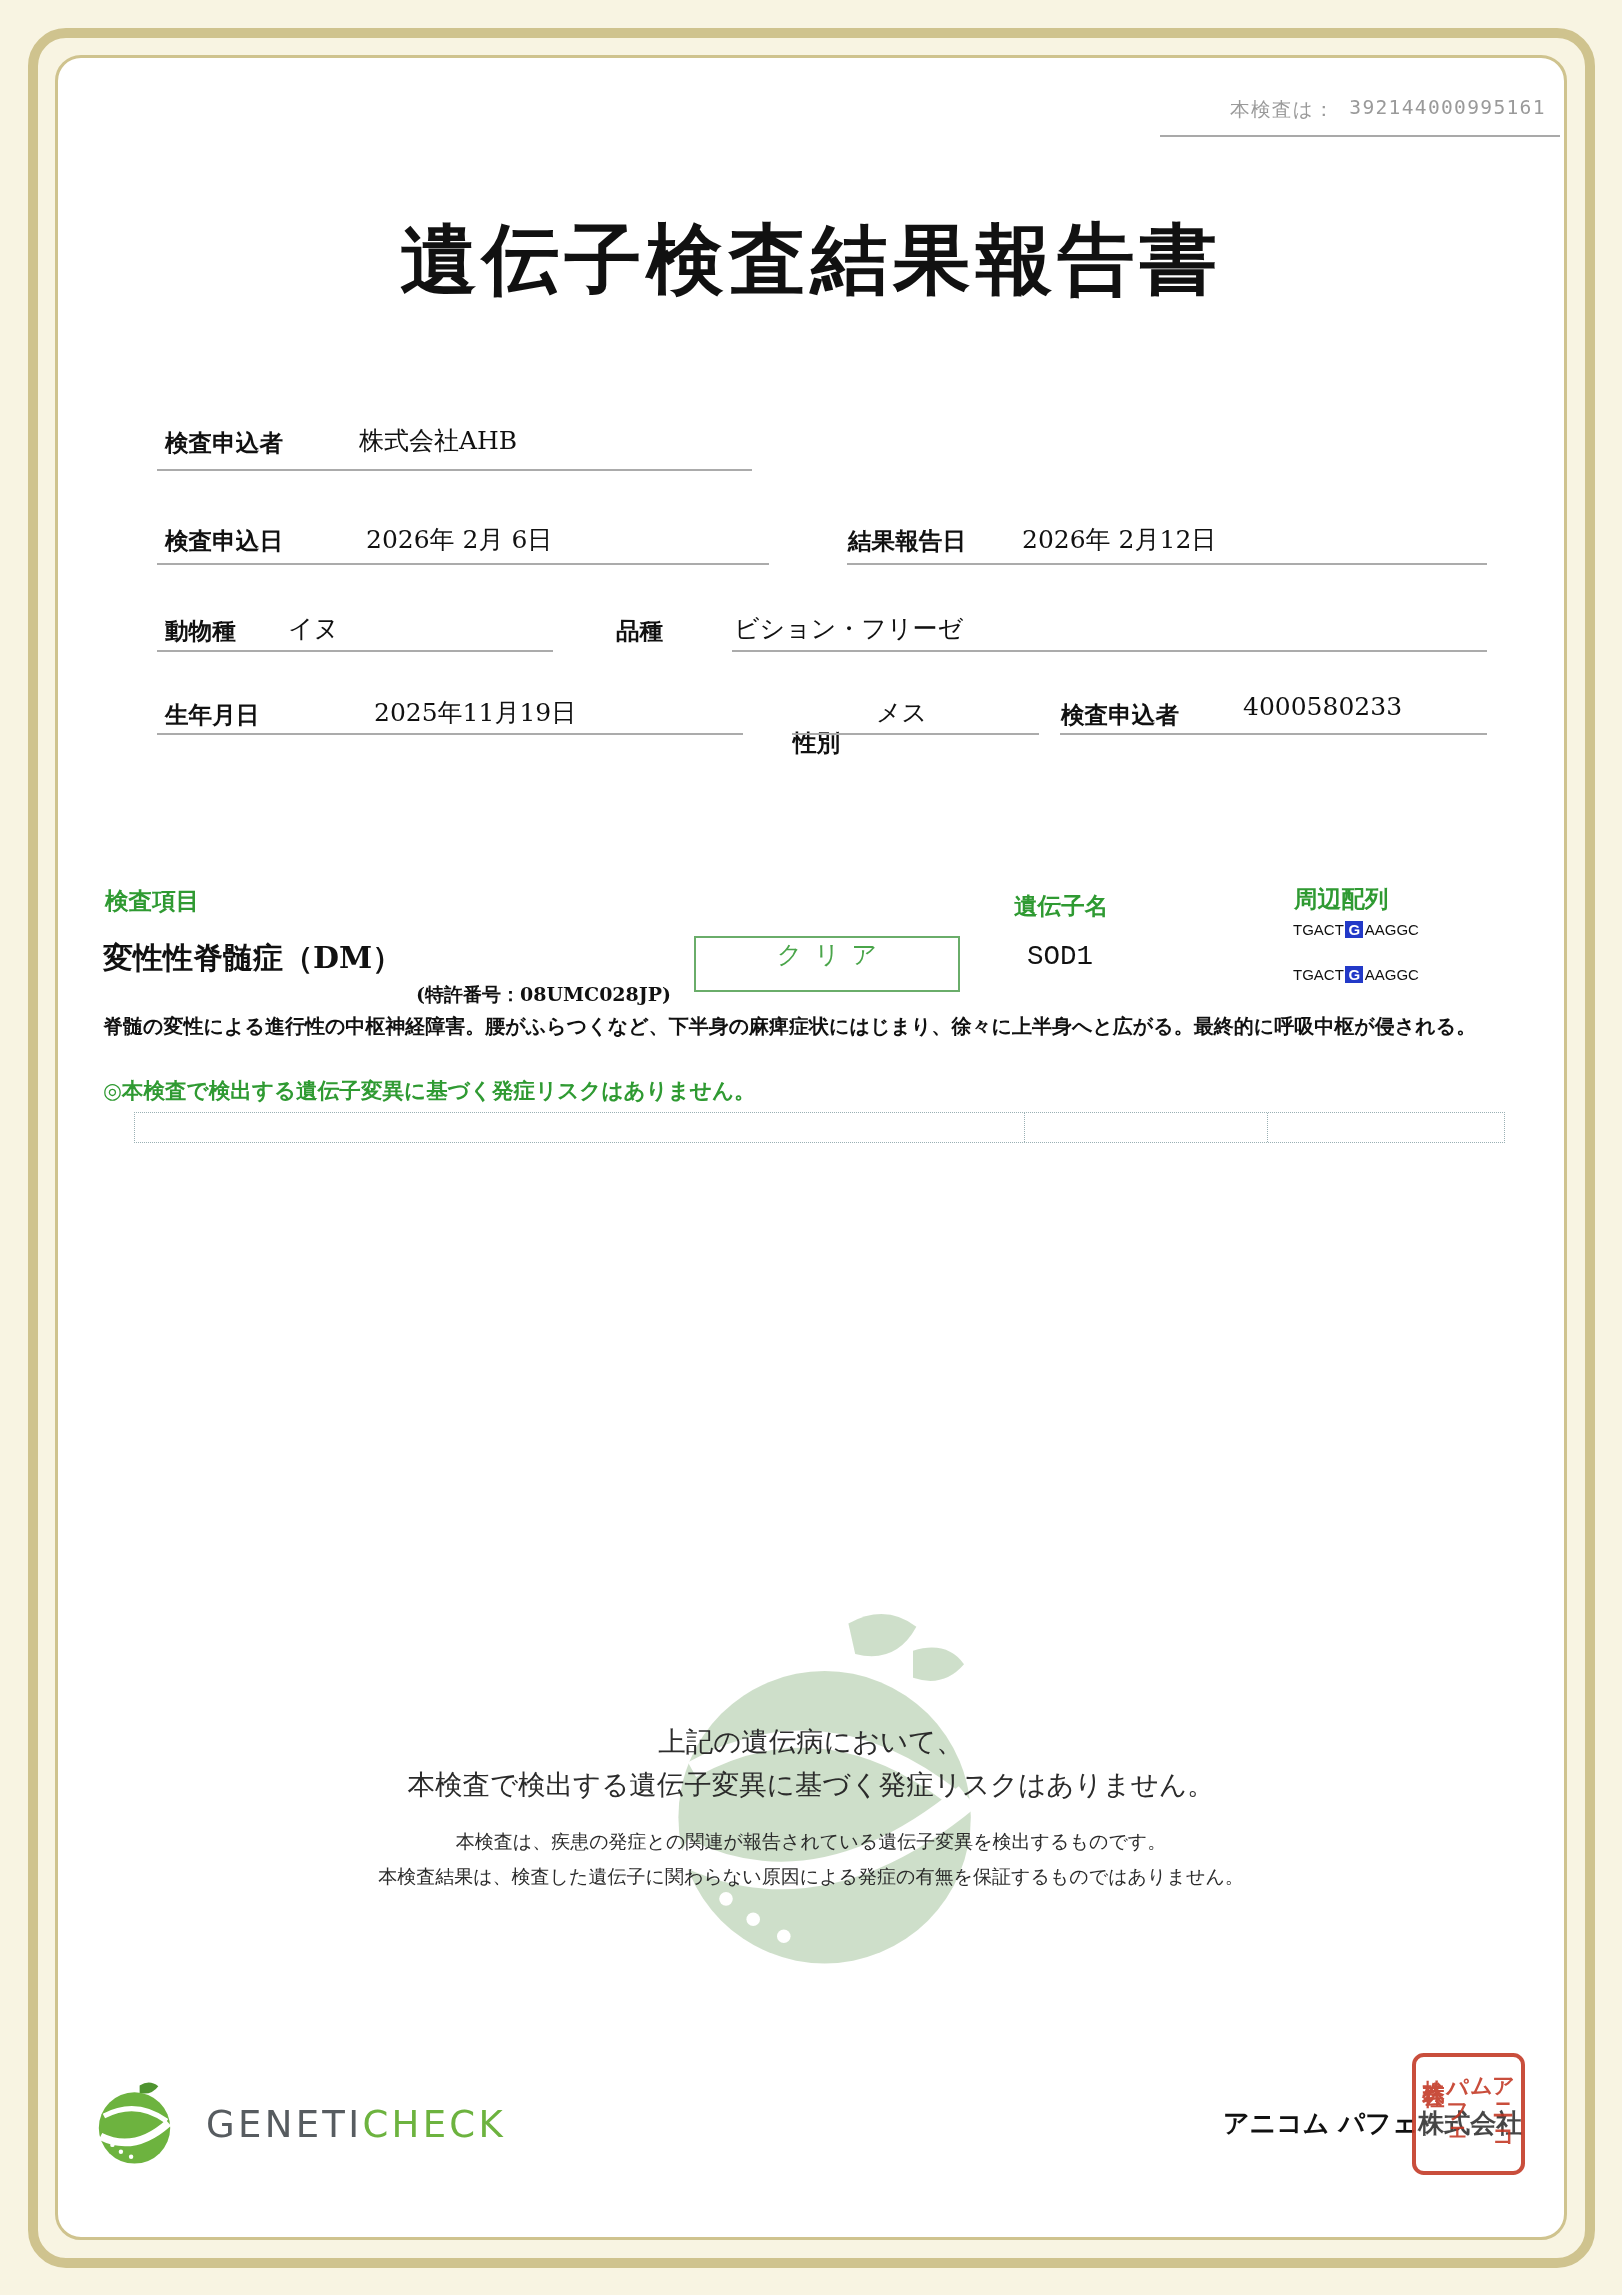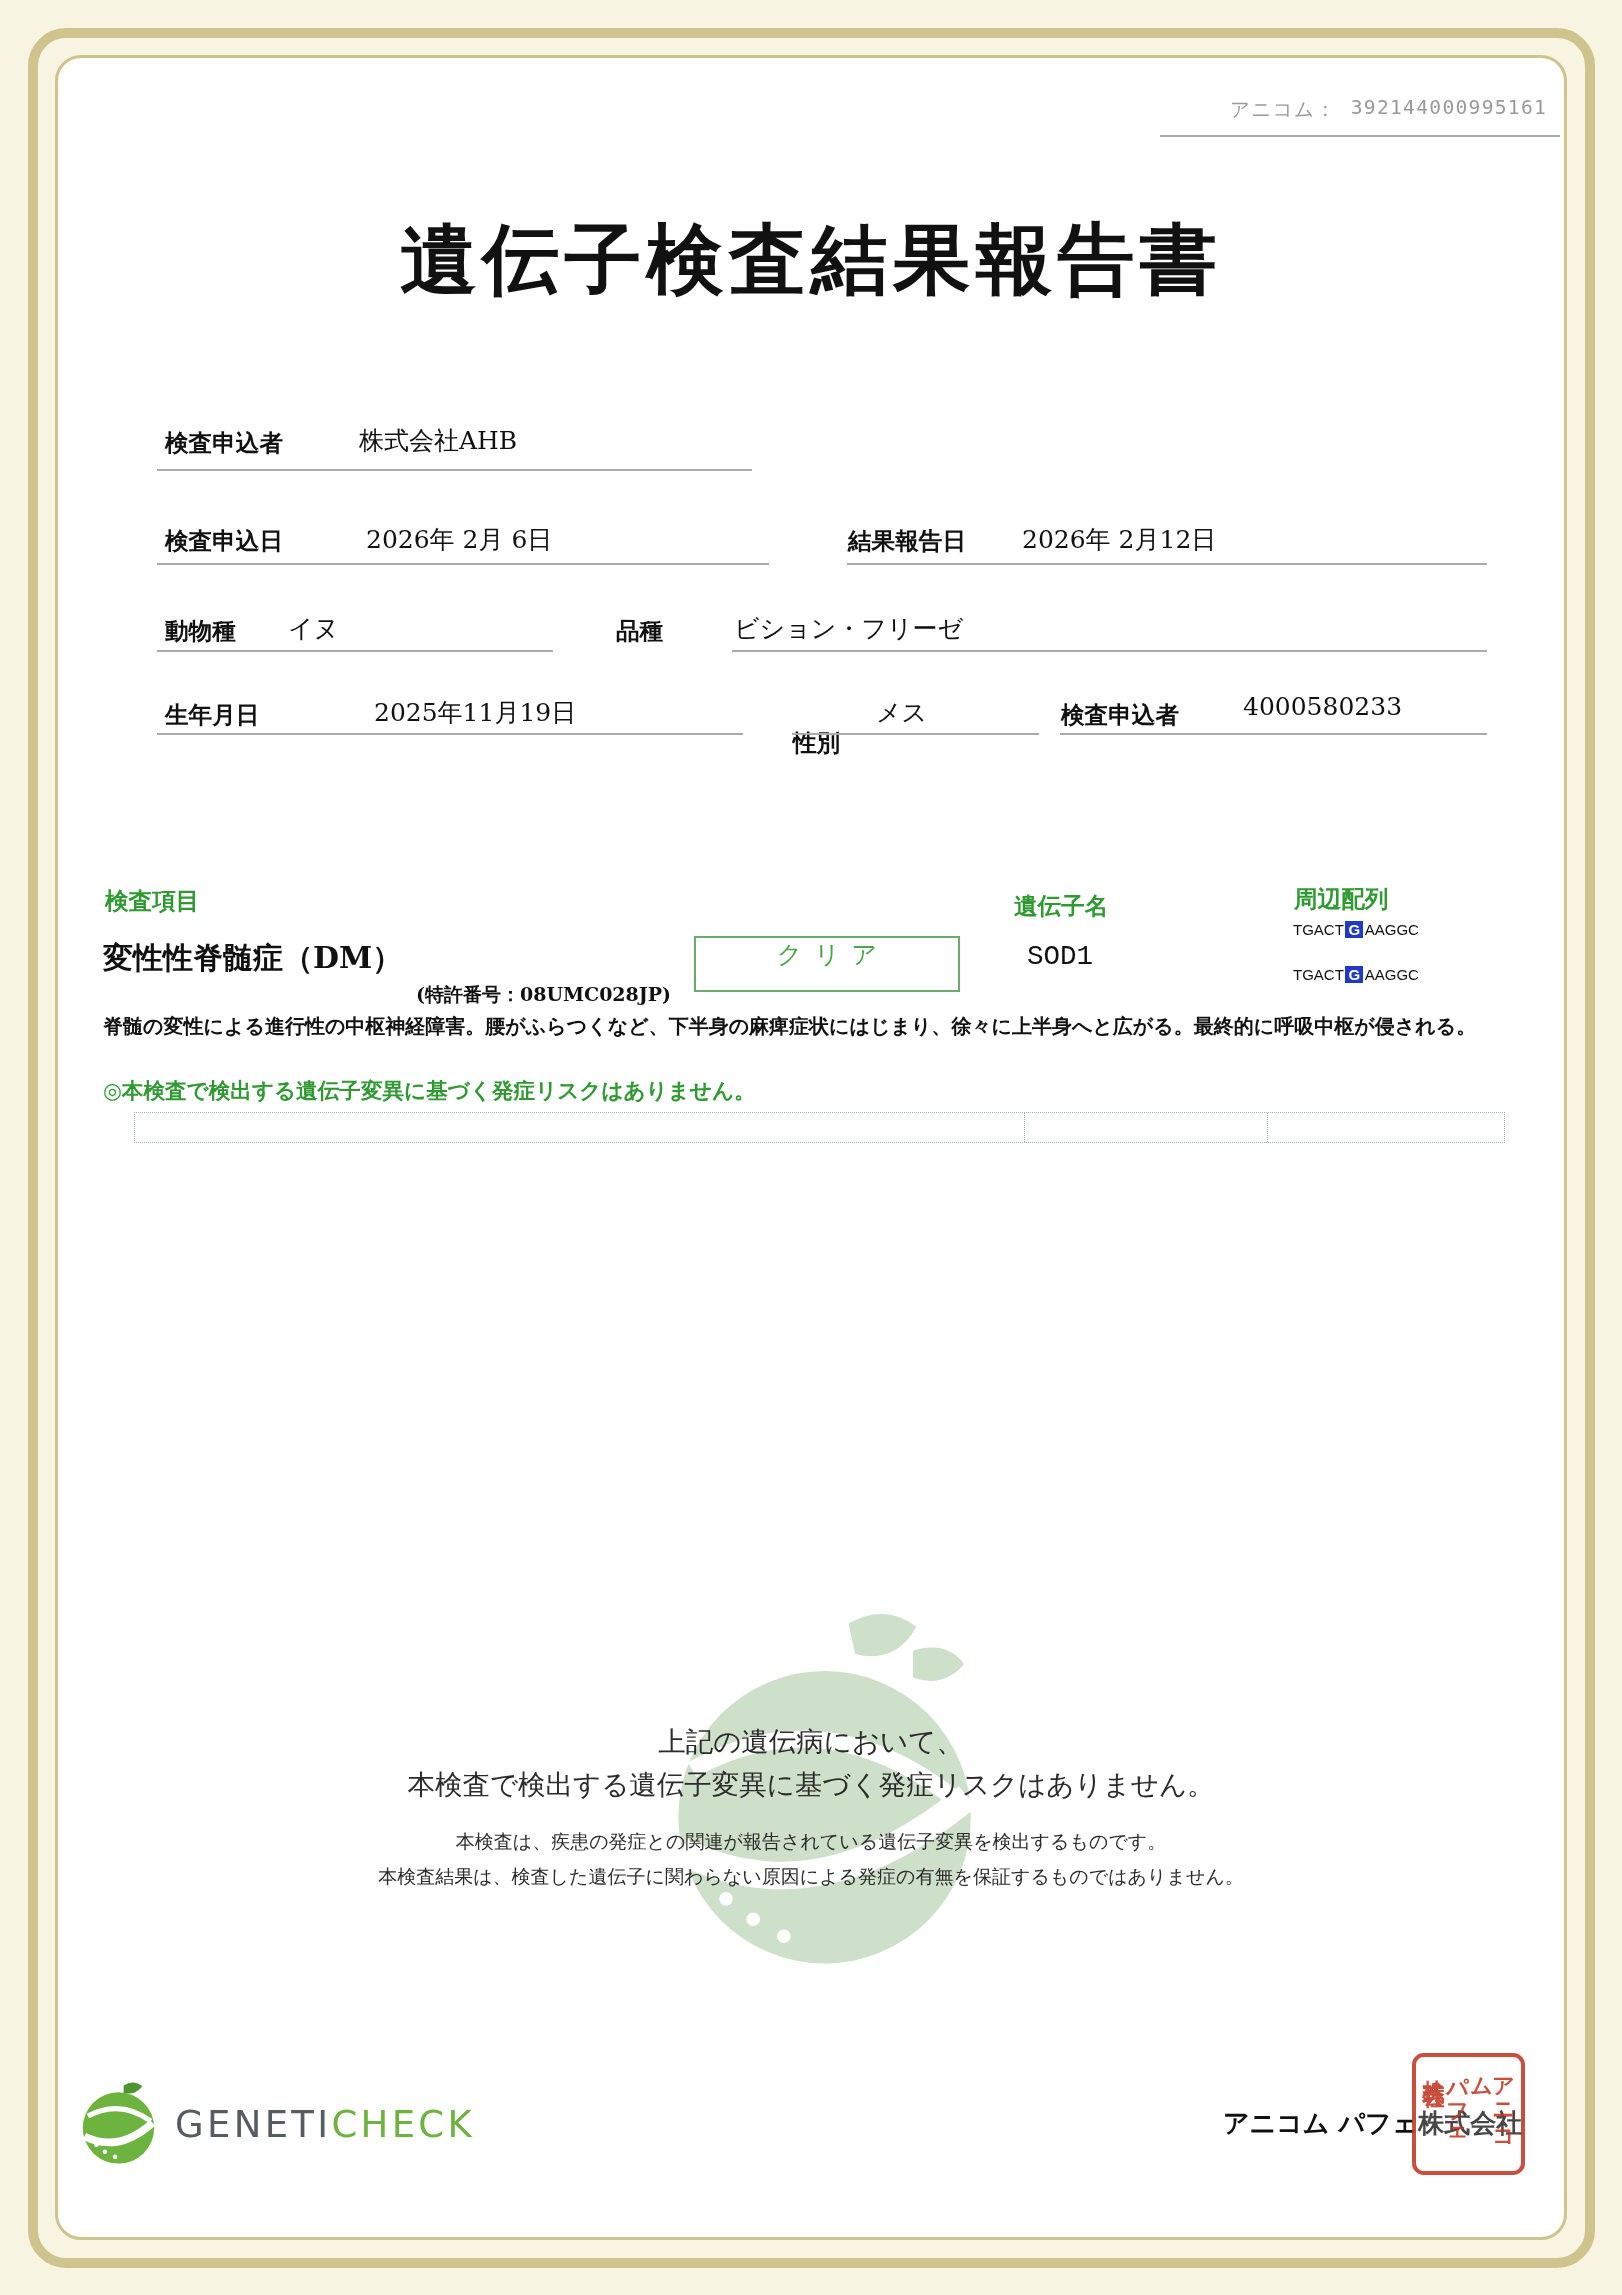--- a/index.html
+++ b/index.html
@@ -38,39 +38,39 @@
   .seq{font-size:15px;color:#111;white-space:nowrap;}
   .allele{background:var(--blue);color:#fff;padding:0 3.3px;margin:0 1.3px;font-weight:bold;}
   .desc{left:103px;top:1011px;width:1427px;font-size:20px;font-weight:bold;line-height:1.5;color:#111;text-align:justify;}
   .risk{left:103px;top:1076px;font-size:21.6px;font-weight:bold;color:var(--green);white-space:nowrap;}
   .dotted-row{left:134px;top:1112px;width:1369px;height:29px;border:1.3px dotted #9ab0b4;}
   .dotted-div{position:absolute;top:0;bottom:0;width:0;border-left:1.3px dotted #9ab0b4;}
   .center-text{left:0;width:100%;text-align:center;color:#2b2b2b;}
   .sum-big{font-size:27.5px;}
   .sum-small{font-size:19px;}
   .watermark{left:658px;top:1613px;width:340px;height:366px;opacity:0.5;}
-  .logo{left:76px;top:2082px;display:flex;align-items:center;gap:14px;}
+  .logo{left:92px;top:2082px;display:flex;align-items:center;gap:29px;}
   .logo-text{font-family:"DejaVu Sans","Liberation Sans",sans-serif;font-size:37px;letter-spacing:3.3px;font-weight:500;}
   .logo-text .p1{color:#575c60;}
   .logo-text .p2{color:var(--logo-green);}
   .company{left:1175px;top:2106px;font-size:26px;font-weight:bold;color:#111;white-space:nowrap;margin-left:48px;}
   .seal{left:1412px;top:2053px;width:113px;height:122px;border:4.6px solid var(--seal-red);border-radius:11.8px;display:flex;flex-direction:row-reverse;justify-content:space-between;align-items:flex-start;padding:5.2px 6.5px;box-sizing:border-box;opacity:0.9;background:rgba(255,255,255,0.25);}
   .seal span{writing-mode:vertical-rl;text-orientation:upright;color:var(--seal-red);font-size:22px;font-weight:bold;line-height:1;letter-spacing:2px;}
 </style>
 </head>
 <body>
 
 <div class="page">
   <div class="frame-outer"></div>
   <div class="frame-inner"></div>
 
   <div class="content">
 
     <div class="abs mgmt">
-      <span>アニコム：</span>
+      <span>本検査は：</span>
       <span class="mgmt-num">392144000995161</span>
     </div>
     <div class="abs mgmt-line"></div>
 
     <div class="abs title">遺伝子検査結果報告書</div>
 
     <span class="abs lbl" style="left:165px;top:427px;">検査申込者</span>
     <span class="abs val" style="left:359px;top:424px;">株式会社AHB</span>
     <div class="abs uline" style="left:157px;top:469px;width:595px;"></div>
 

